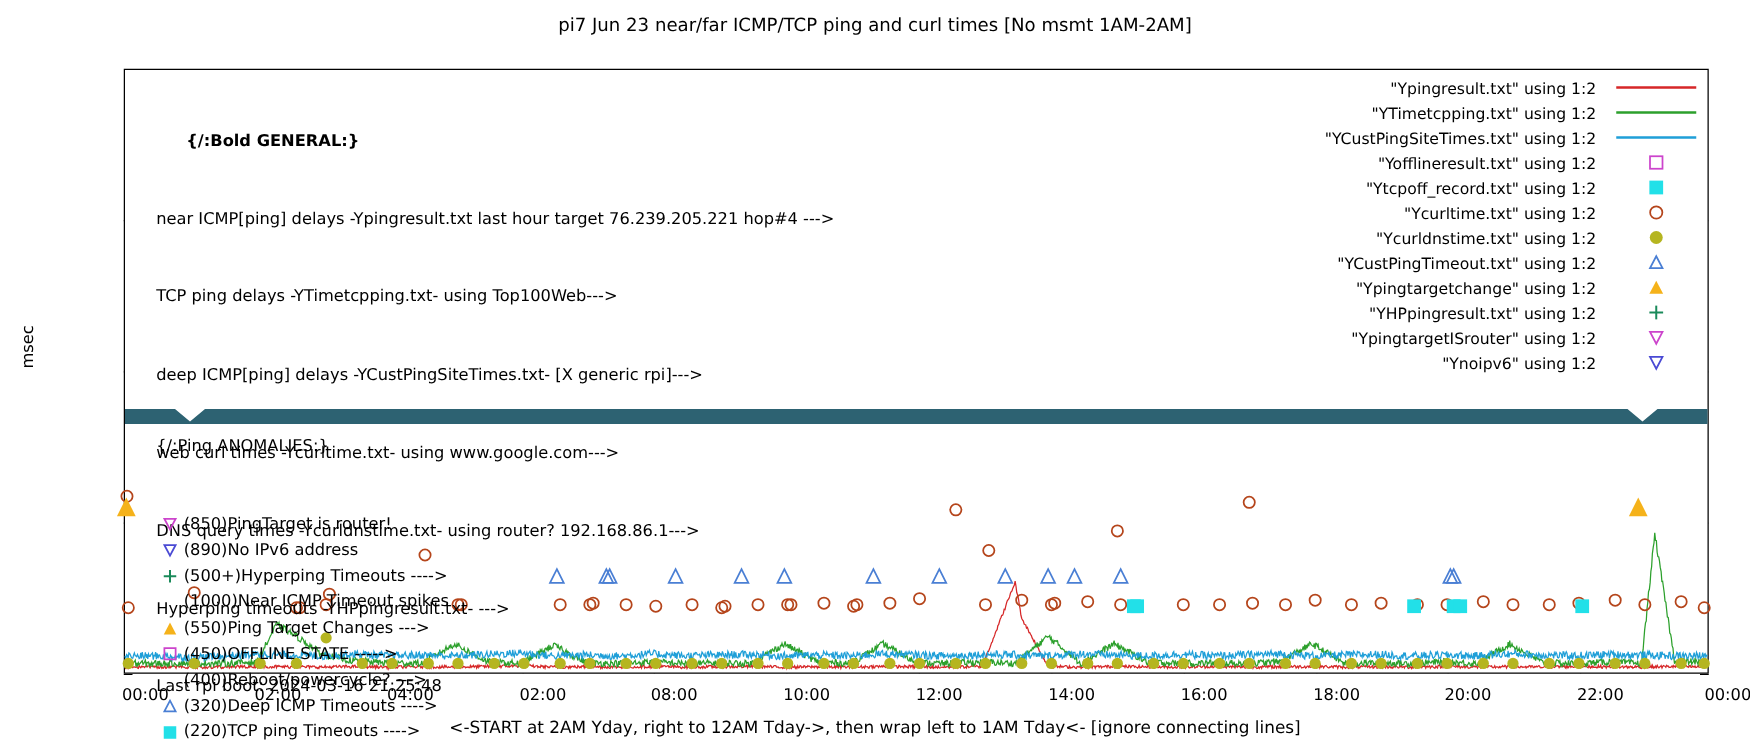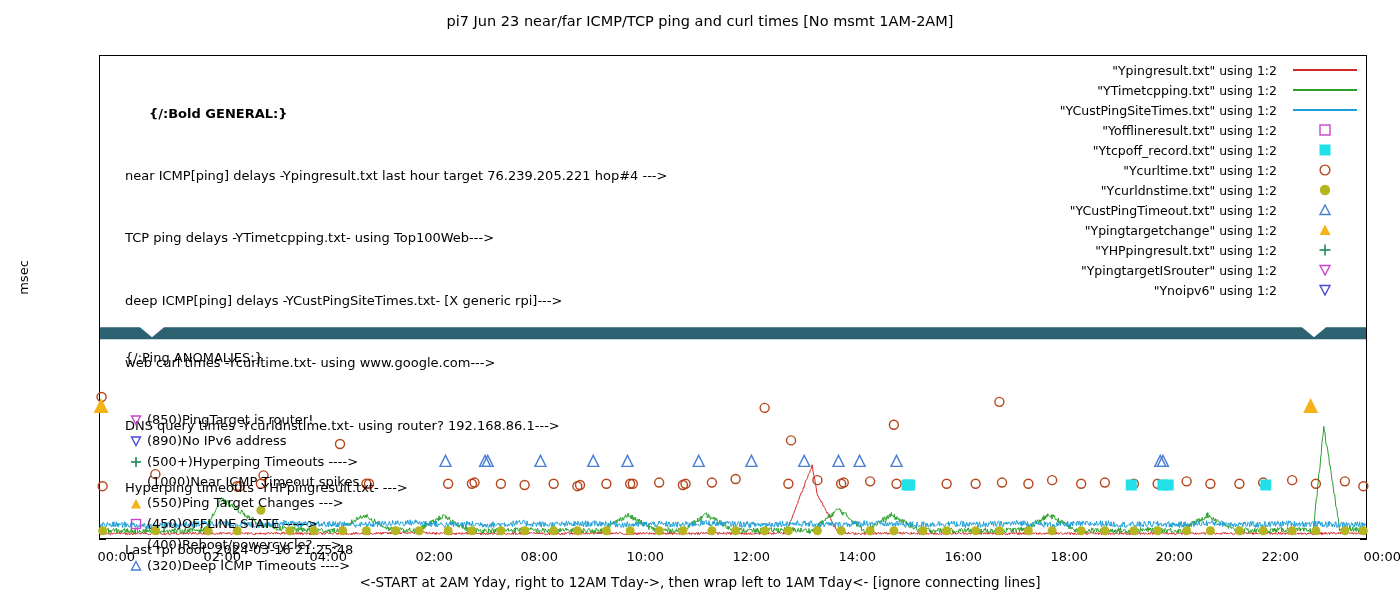--- a/index.html
+++ b/index.html
@@ -280,21 +280,23 @@
               <g>
                 <line x1="6" y1="1" x2="6" y2="11" stroke="#1a8a5a" stroke-width="1.6"></line>
                 <line x1="1" y1="6" x2="11" y2="6" stroke="#1a8a5a" stroke-width="1.6"></line>
               </g>
             </svg></span><span>(500+)Hyperping Timeouts ----&gt;</span></div><div class="anno-item"><span class="anno-sym"></span><span>(1000)Near ICMP Timeout spikes</span></div><div class="anno-item"><span class="anno-sym"><svg width="12" height="12" viewBox="0 0 12 12" class="sym-svg" style="display: inline-block; vertical-align: middle;">
               <polygon points="6,1 11,10.5 1,10.5" fill="#f5b21a"></polygon>
             </svg></span><span>(550)Ping Target Changes ---&gt;</span></div><div class="anno-item"><span class="anno-sym"><svg width="12" height="12" viewBox="0 0 12 12" class="sym-svg" style="display: inline-block; vertical-align: middle;">
               <rect x="1.5" y="1.5" width="9" height="9" fill="none" stroke="#cc44cc" stroke-width="1.4"></rect>
             </svg></span><span>(450)OFFLINE STATE -----&gt;</span></div><div class="anno-item"><span class="anno-sym"></span><span>(400)Reboot/powercycle? ---&gt;</span></div><div class="anno-item"><span class="anno-sym"><svg width="12" height="12" viewBox="0 0 12 12" class="sym-svg" style="display: inline-block; vertical-align: middle;">
               <polygon points="6,1.5 10.5,10 1.5,10" fill="none" stroke="#4a7fd4" stroke-width="1.4"></polygon>
-            </svg></span><span>(320)Deep ICMP Timeouts ----&gt;</span></div></div>
+            </svg></span><span>(320)Deep ICMP Timeouts ----&gt;</span></div><div class="anno-item"><span class="anno-sym"><svg width="12" height="12" viewBox="0 0 12 12" class="sym-svg" style="display: inline-block; vertical-align: middle;">
+              <rect x="1" y="1" width="10" height="10" fill="#22e0e8"></rect>
+            </svg></span><span>(220)TCP ping Timeouts ----&gt;</span></div></div>
   </div>
 
   <div class="legend" id="legend">
       <div class="legend-row">
         <span class="lbl">"Ypingresult.txt" using 1:2</span>
         <span class="legend-key">
           <span class="line" style="background: rgb(214, 39, 40);"></span>
         </span>
       </div>
       <div class="legend-row">

